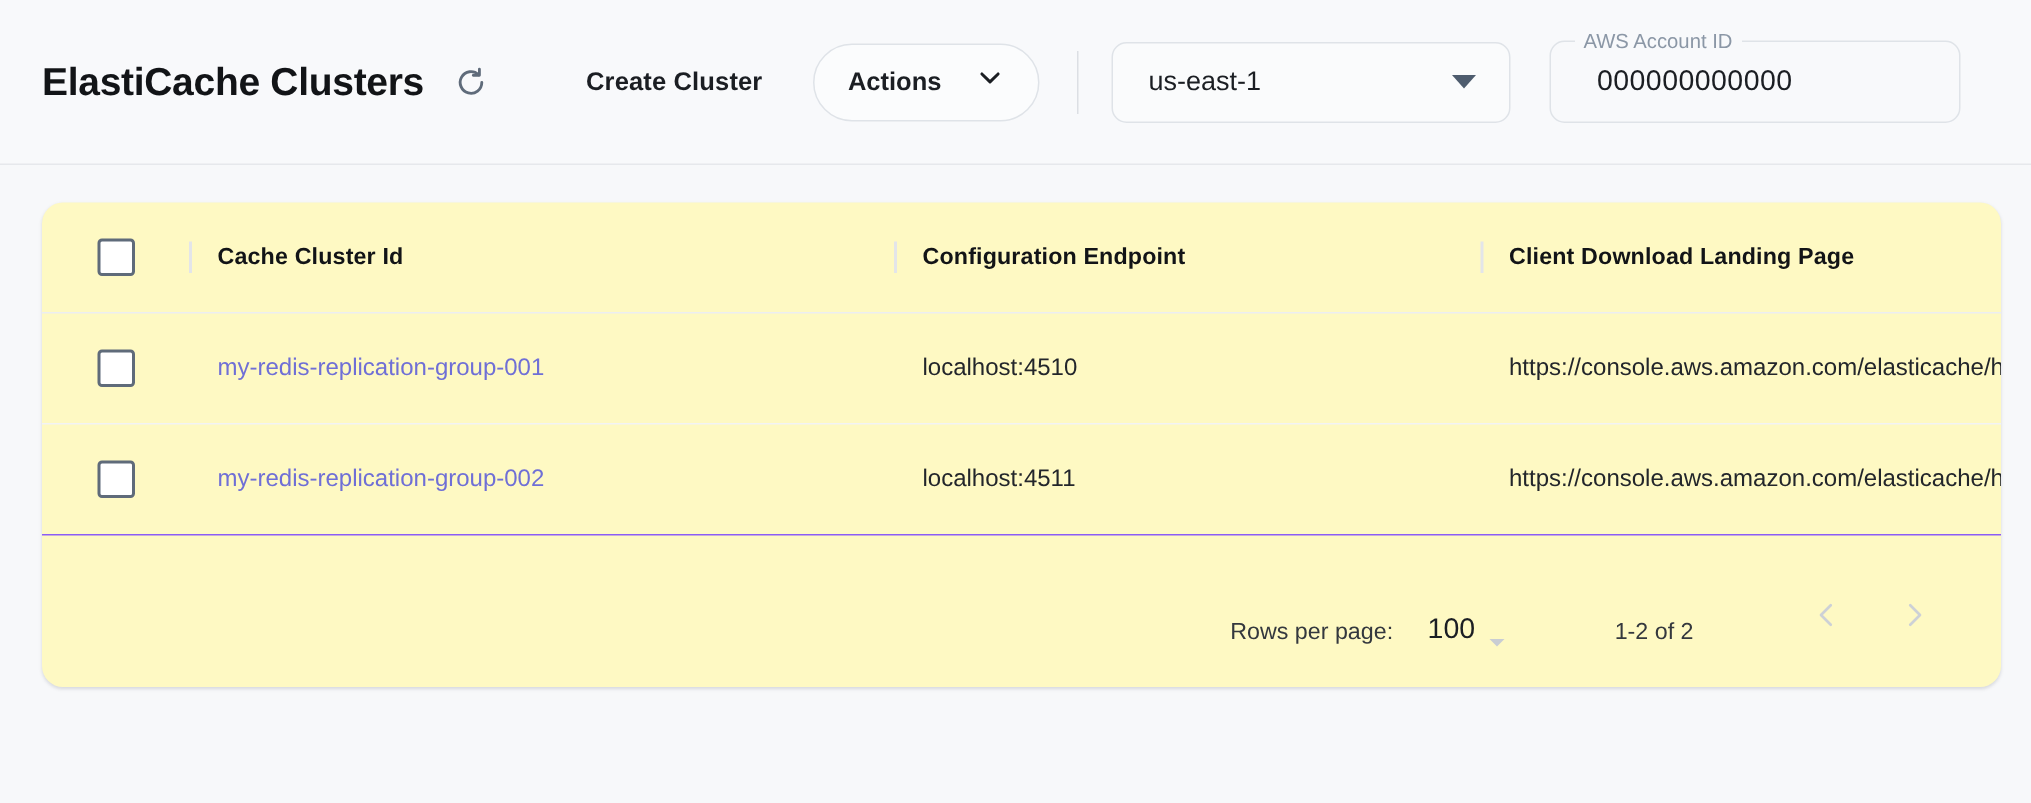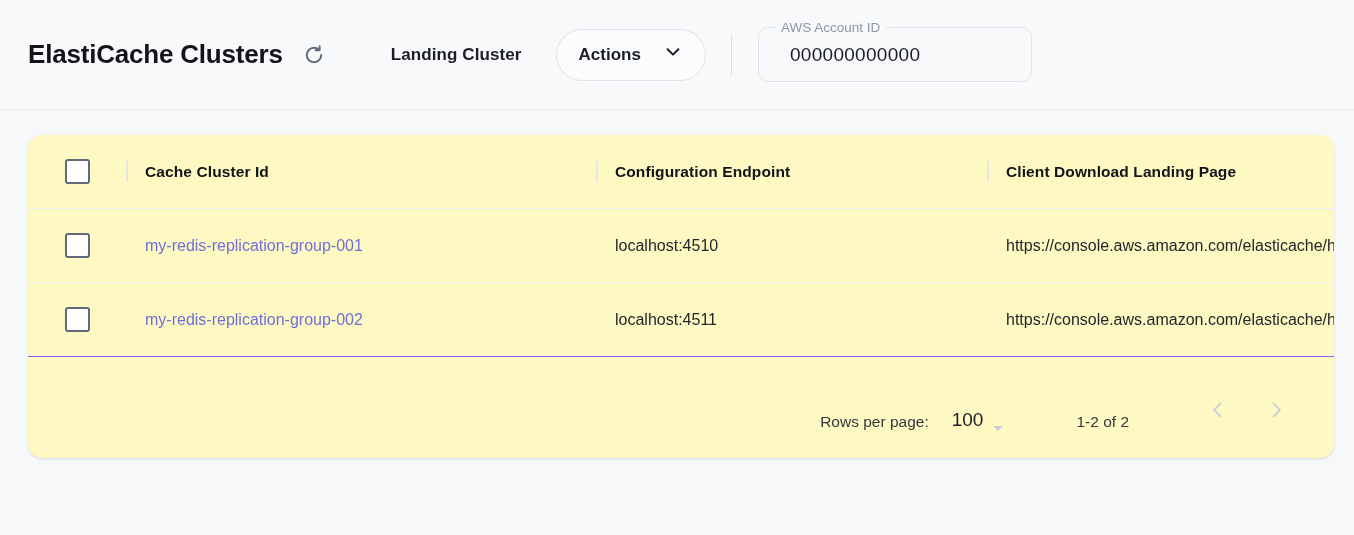--- a/index.html
+++ b/index.html
@@ -270,33 +270,37 @@
 
   <button class="refresh-btn">
     <span>
       <svg width="24" height="24" viewBox="0 0 24 24" fill="none">
         <path d="M19.2 12a7.2 7.2 0 1 1-2.2-5.2" stroke="#5f6b7a" stroke-width="1.9" stroke-linecap="round" fill="none"></path>
         <path d="M17.6 3.1v4.1h-4.1" stroke="#5f6b7a" stroke-width="1.9" stroke-linecap="round" stroke-linejoin="round" fill="none"></path>
       </svg>
     </span>
   </button>
 
-  <div class="create-cluster">Landing Cluster</div>
+  <div class="create-cluster">Create Cluster</div>
 
   <button class="actions-btn">
     <span>Actions</span>
     <span class="chev">
       <svg width="20" height="20" viewBox="0 0 20 20" fill="none">
         <path d="M4.6 7.3 10 12.6l5.4-5.3" stroke="#1b1e23" stroke-width="2" stroke-linecap="round" stroke-linejoin="round" fill="none"></path>
       </svg>
     </span>
   </button>
 
   <div class="vdivider"></div>
 
+  <div class="region-select">
+    <span class="val">us-east-1</span>
+    <span class="caret-solid"></span>
+  </div>
 
   <div class="account-field">
     <fieldset>
       <legend>AWS Account ID</legend>
     </fieldset>
     <div class="acct-val">000000000000</div>
   </div>
 
 </div>
 

